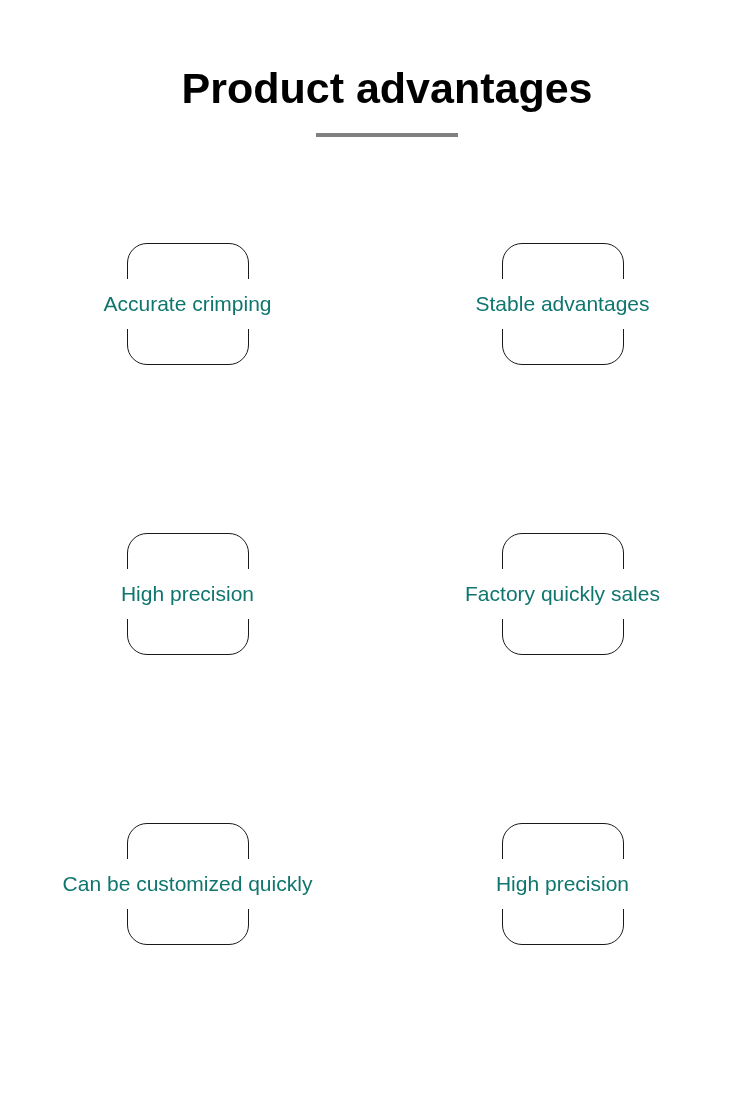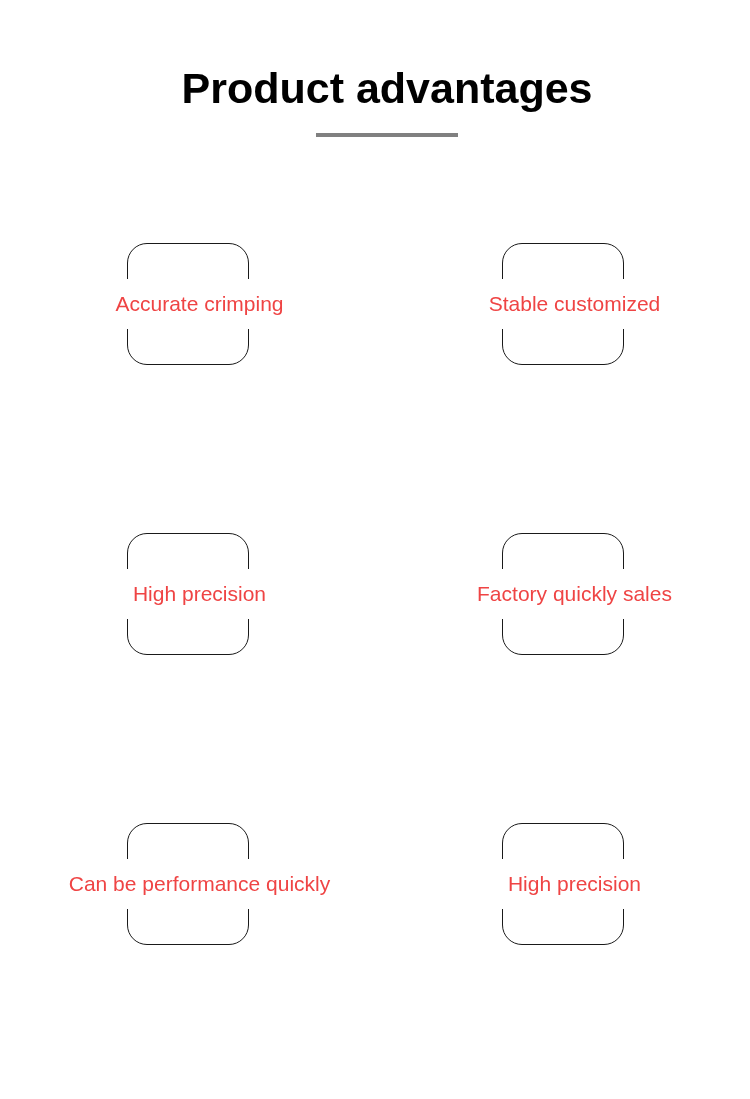--- a/index.html
+++ b/index.html
@@ -83,27 +83,27 @@
     border: 1px solid #1a1a1a;
     border-radius: 20px;
     box-sizing: content-box;
     background: transparent;
   }
 
   
   .adv-label {
     position: absolute;
     top: 50%;
-    left: 12px;
+    left: 0;
     width: 375px;
     transform: translateY(-50%);
     text-align: center;
     font-size: 21px;
     line-height: 50px;
-    color: #ef4444;
+    color: #0f766e;
     background: #ffffff;
     white-space: nowrap;
     box-sizing: border-box;
   }
 </style>
 </head>
 <body>
 
 <div class="page">
 
@@ -114,39 +114,39 @@
 
   <div class="grid">
 
     <div class="grid-row">
       <div class="cell col-left">
         <div class="adv-box"></div>
         <div class="adv-label">Accurate crimping</div>
       </div>
       <div class="cell col-right">
         <div class="adv-box"></div>
-        <div class="adv-label">Stable customized</div>
+        <div class="adv-label">Stable advantages</div>
       </div>
     </div>
 
     <div class="grid-row">
       <div class="cell col-left">
         <div class="adv-box"></div>
         <div class="adv-label">High precision</div>
       </div>
       <div class="cell col-right">
         <div class="adv-box"></div>
         <div class="adv-label">Factory quickly sales</div>
       </div>
     </div>
 
     <div class="grid-row">
       <div class="cell col-left">
         <div class="adv-box"></div>
-        <div class="adv-label">Can be performance quickly</div>
+        <div class="adv-label">Can be customized quickly</div>
       </div>
       <div class="cell col-right">
         <div class="adv-box"></div>
         <div class="adv-label">High precision</div>
       </div>
     </div>
 
   </div>
 </div>
 

